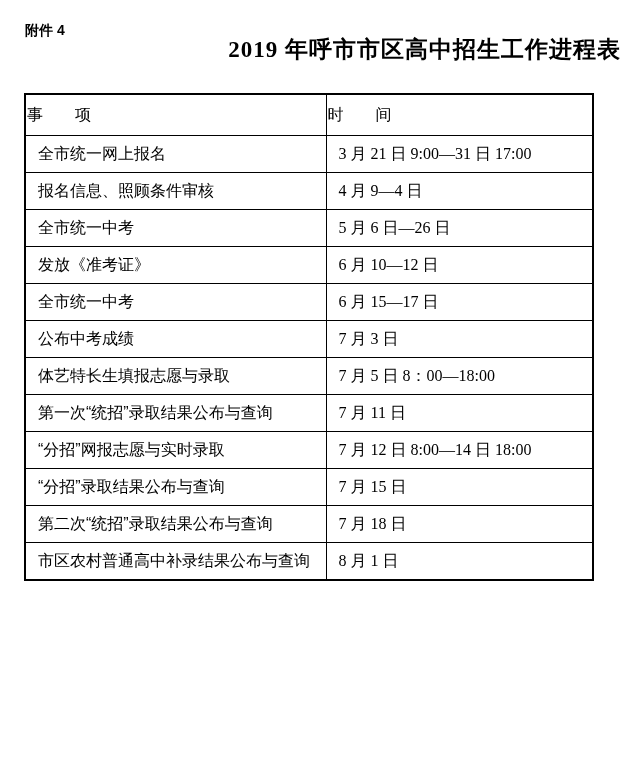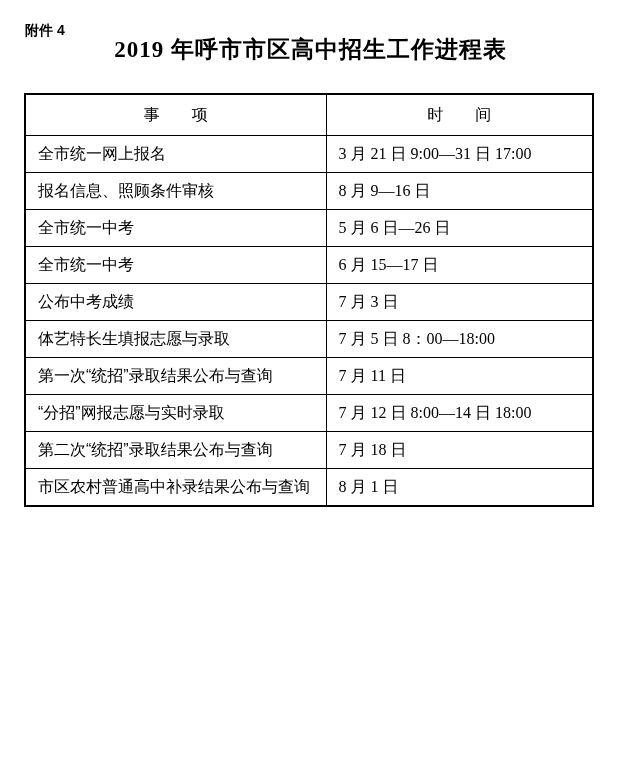--- a/index.html
+++ b/index.html
@@ -22,21 +22,21 @@
     top: 22px;
     font-size: 14px;
     font-weight: bold;
     font-family: "Liberation Sans", sans-serif;
   }
   .doc-title {
     position: absolute;
     top: 34px;
     left: 0;
     right: 0;
-    text-align: center;
+    text-align: right;
     font-size: 23px;
     font-weight: bold;
     font-family: "Liberation Serif", serif;
     letter-spacing: 1px;
     white-space: nowrap;
   }
   table.schedule {
     position: absolute;
     left: 24px;
     top: 93px;
@@ -50,21 +50,21 @@
   table.schedule th,
   table.schedule td {
     border: 1px solid #000000;
     font-weight: normal;
     vertical-align: middle;
     overflow: hidden;
     white-space: nowrap;
   }
   table.schedule th {
     height: 38px;
-    text-align: center;
+    text-align: left;
     font-size: 16px;
     font-family: "Liberation Sans", sans-serif;
   }
   table.schedule td {
     height: 36px;
     font-size: 16px;
     padding: 0 4px 0 12px;
   }
   td.item-cell {
     font-family: "Liberation Sans", sans-serif;
@@ -94,25 +94,29 @@
         <th>时　　间</th>
       </tr>
     </thead>
     <tbody>
       <tr>
         <td class="item-cell">全市统一网上报名</td>
         <td class="time-cell">3 月 21 日 9:00—31 日 17:00</td>
       </tr>
       <tr>
         <td class="item-cell">报名信息、照顾条件审核</td>
-        <td class="time-cell">8 月 9—16 日</td>
+        <td class="time-cell">4 月 9—4 日</td>
       </tr>
       <tr>
         <td class="item-cell">全市统一中考</td>
         <td class="time-cell">5 月 6 日—26 日</td>
+      </tr>
+      <tr>
+        <td class="item-cell">发放《准考证》</td>
+        <td class="time-cell">6 月 10—12 日</td>
       </tr>
       <tr>
         <td class="item-cell">全市统一中考</td>
         <td class="time-cell">6 月 15—17 日</td>
       </tr>
       <tr>
         <td class="item-cell">公布中考成绩</td>
         <td class="time-cell">7 月 3 日</td>
       </tr>
       <tr>
@@ -121,20 +125,24 @@
       </tr>
       <tr>
         <td class="item-cell">第一次“统招”录取结果公布与查询</td>
         <td class="time-cell">7 月 11 日</td>
       </tr>
       <tr>
         <td class="item-cell">“分招”网报志愿与实时录取</td>
         <td class="time-cell">7 月 12 日 8:00—14 日 18:00</td>
       </tr>
       <tr>
+        <td class="item-cell">“分招”录取结果公布与查询</td>
+        <td class="time-cell">7 月 15 日</td>
+      </tr>
+      <tr>
         <td class="item-cell">第二次“统招”录取结果公布与查询</td>
         <td class="time-cell">7 月 18 日</td>
       </tr>
       <tr>
         <td class="item-cell">市区农村普通高中补录结果公布与查询</td>
         <td class="time-cell">8 月 1 日</td>
       </tr>
     </tbody>
   </table>
 

